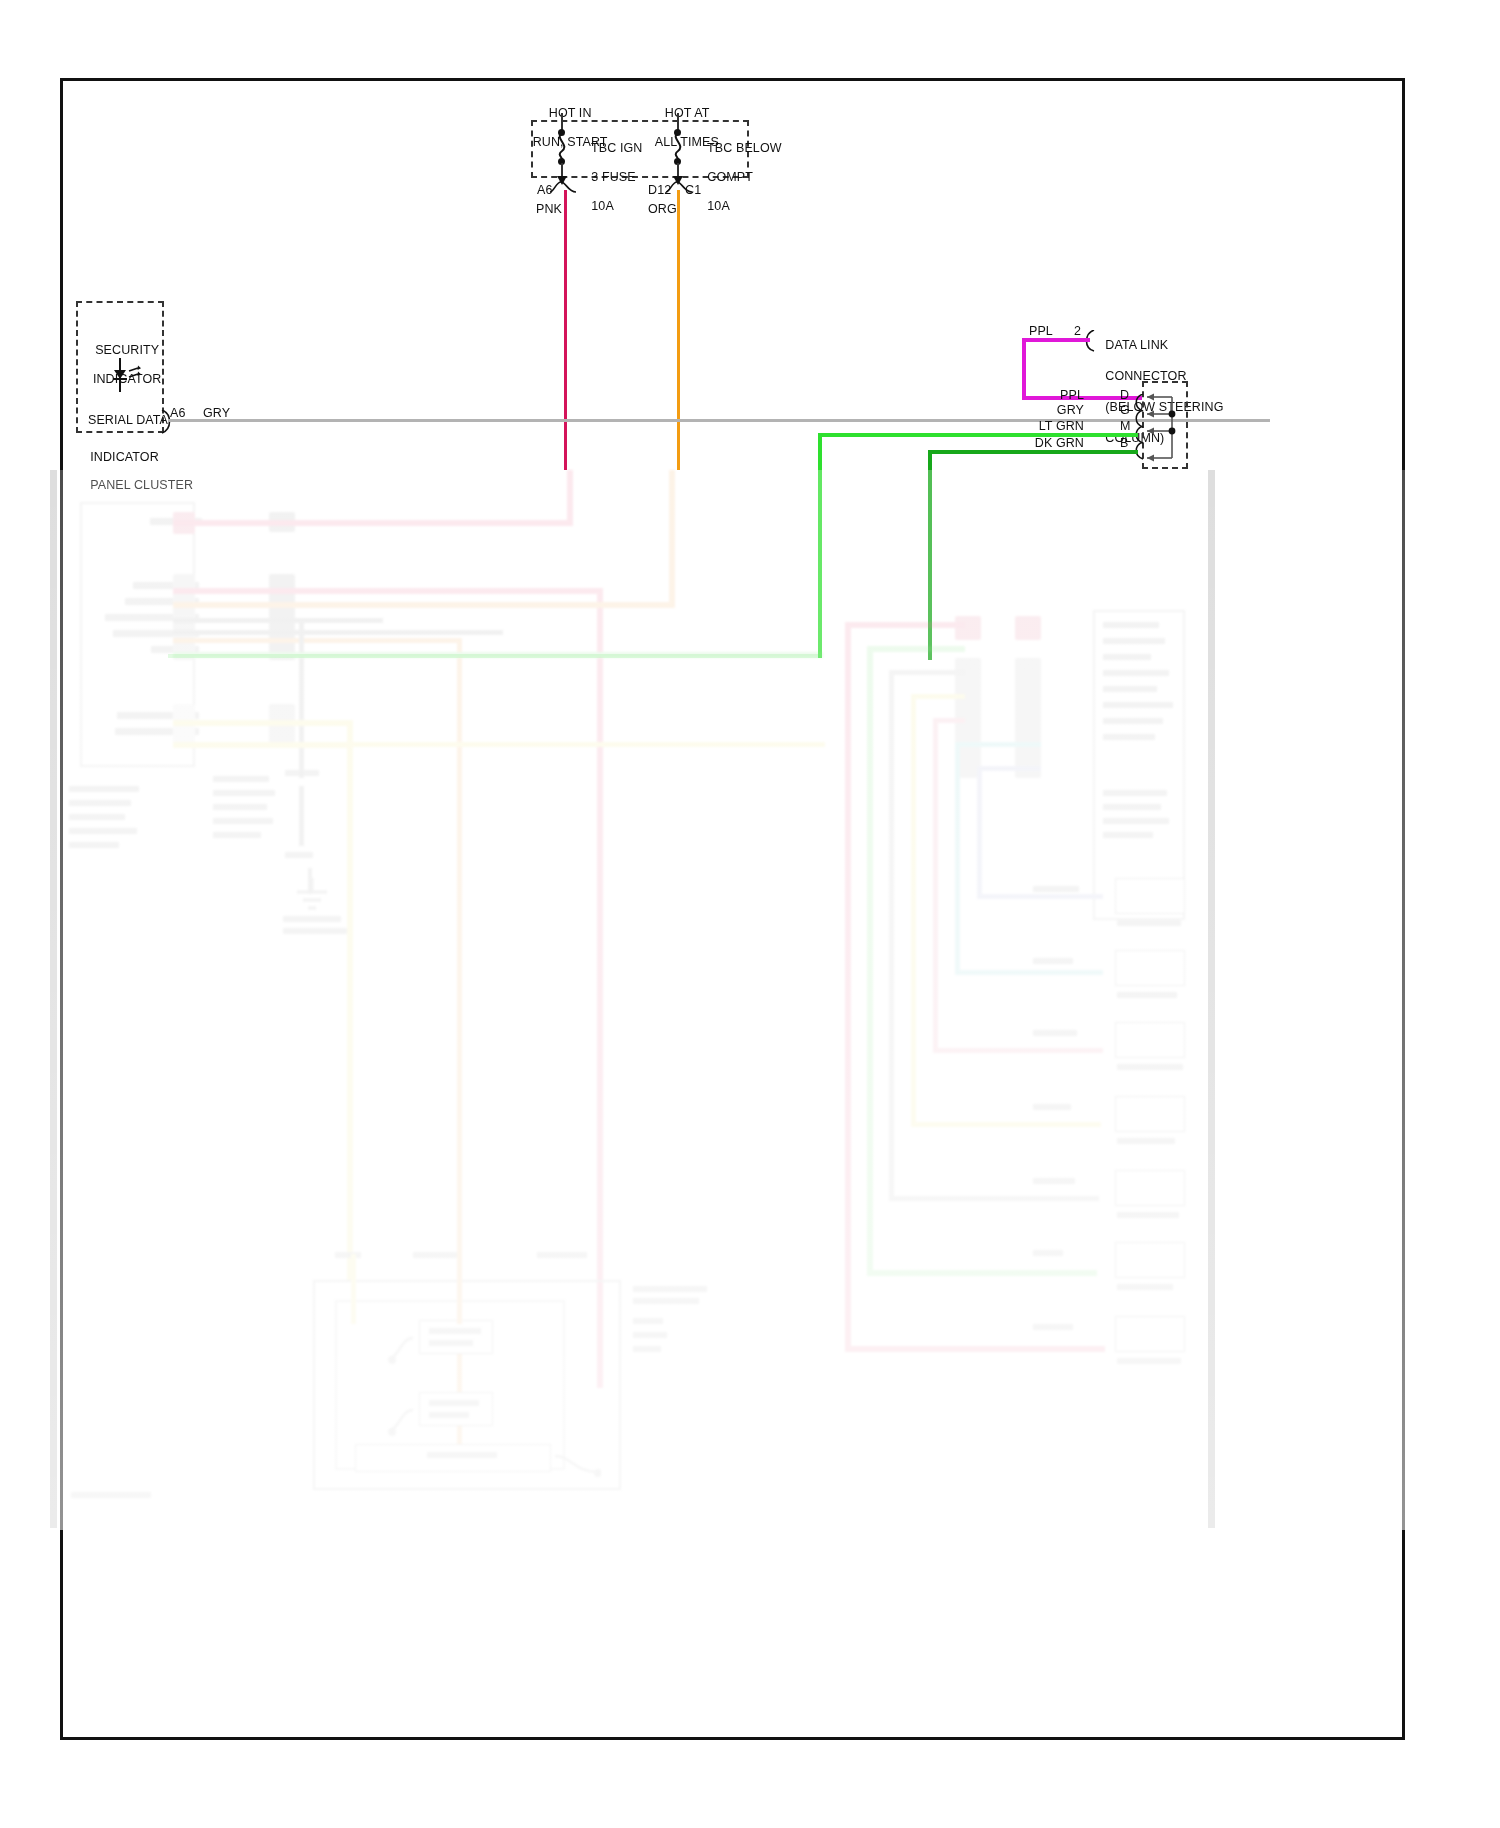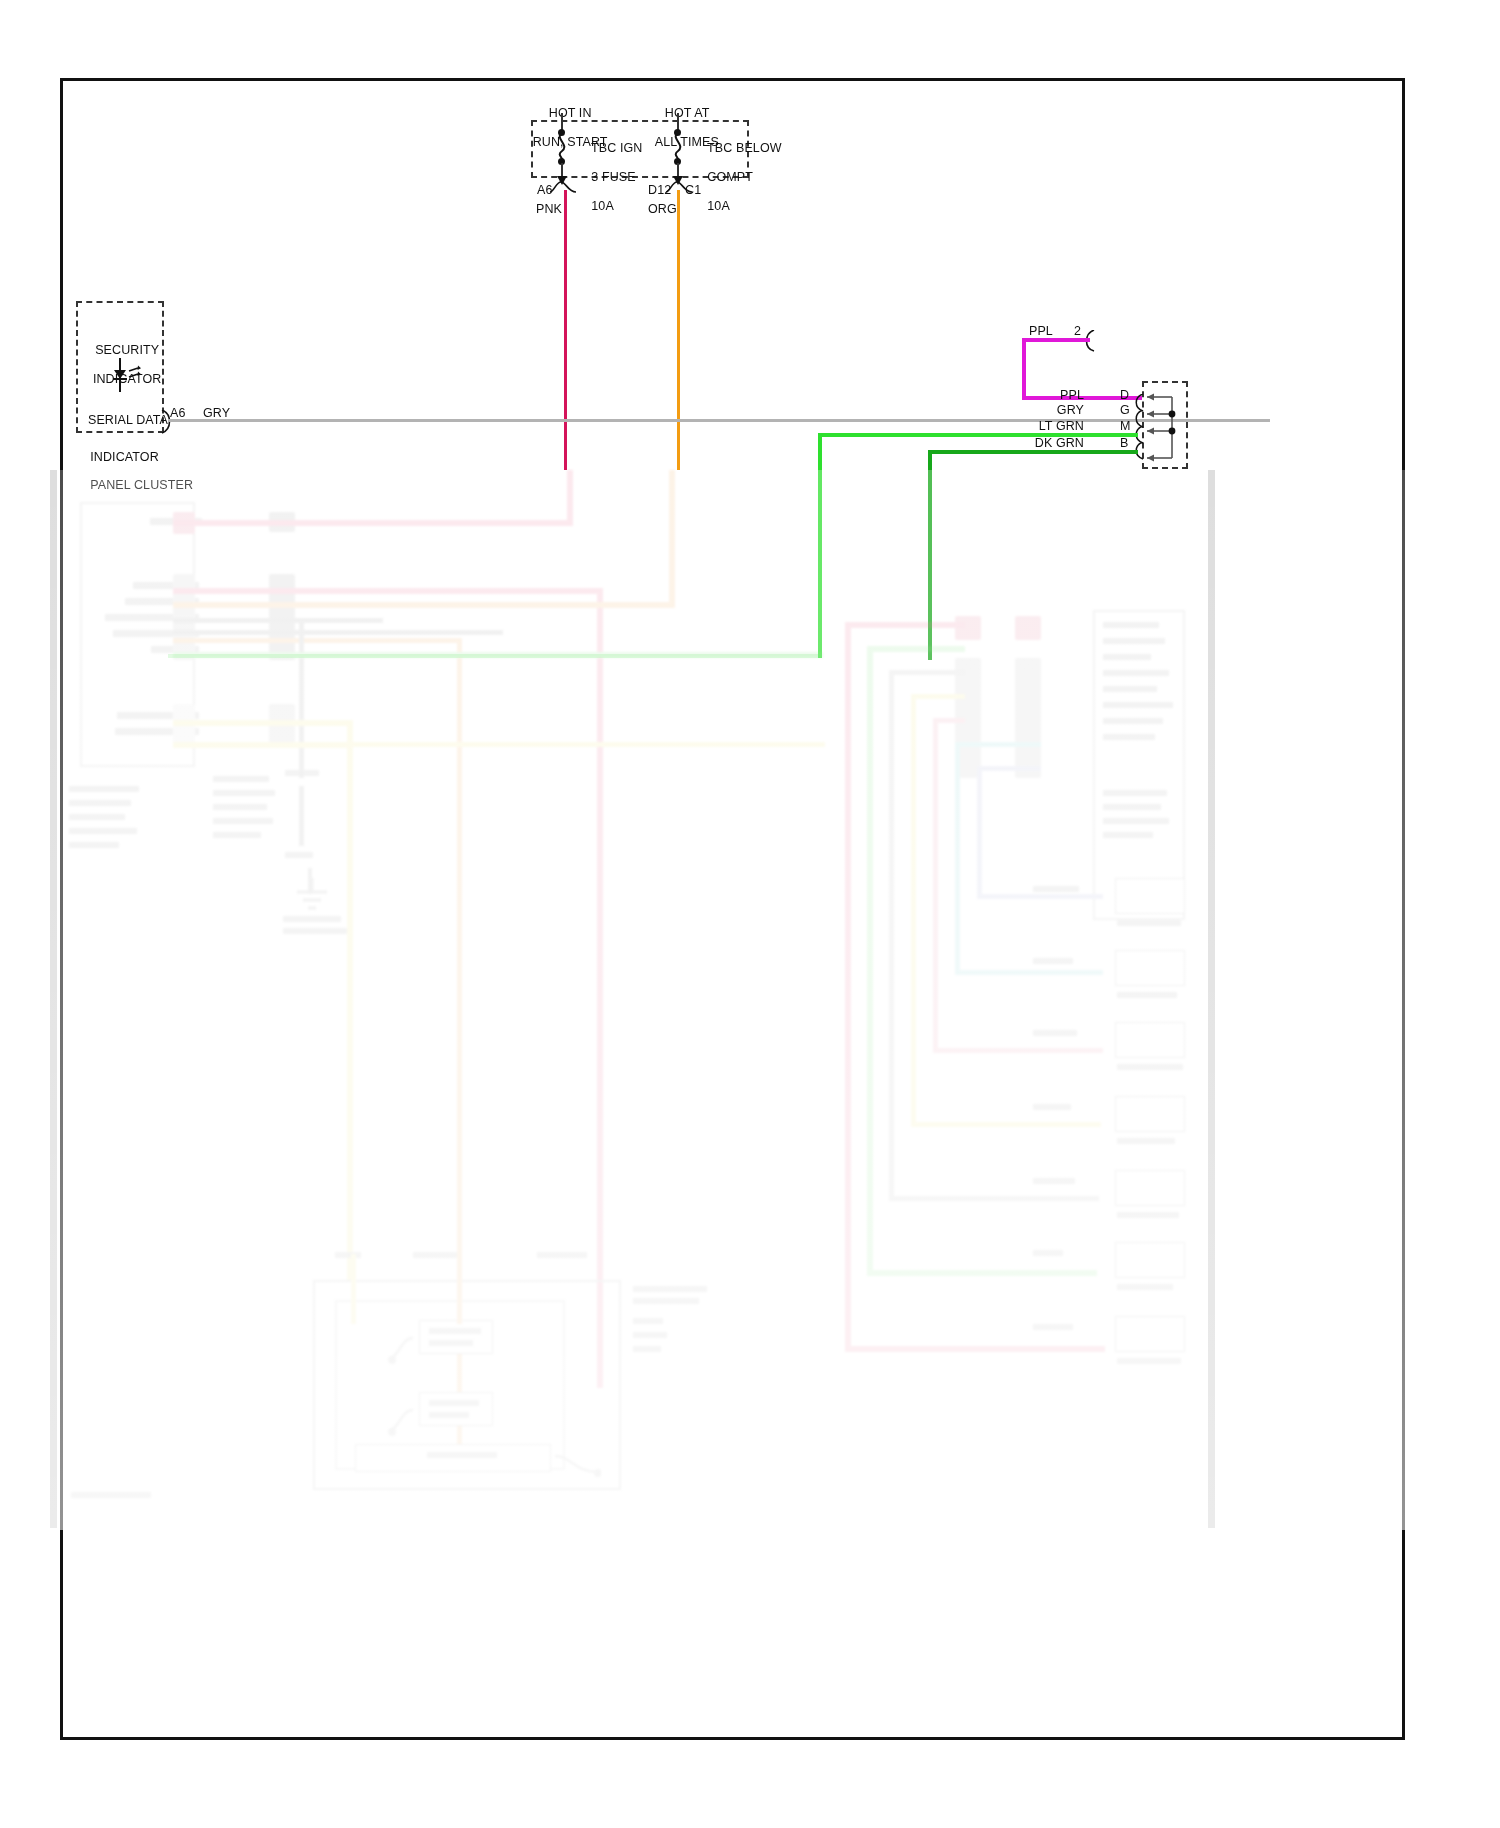--- a/index.html
+++ b/index.html
@@ -154,20 +154,26 @@
   </div>
 
   <svg style="position:absolute;left:161px;top:410px;" width="12" height="24">
     <path d="M1 0 C11 4, 11 19, 1 23" stroke="#111" stroke-width="1.6" fill="none"></path>
   </svg>
   <div class="lbl" style="left:170px;top:406px;">A6</div>
   <div class="lbl" style="left:203px;top:406px;">GRY</div>
 
   <div class="w wh gry" style="left:168px;top:419px;width:1102px;height:3px;"></div>
 
+  <div class="lbl" style="left:1091px;top:322px;line-height:15.5px;">
+    <span>DATA LINK</span><br>
+    <span>CONNECTOR</span><br>
+    <span>(BELOW STEERING</span><br>
+    <span>COLUMN)</span>
+  </div>
 
   <div class="lbl" style="left:1074px;top:324px;">2</div>
   <div class="lbl" style="left:1029px;top:324px;">PPL</div>
 
   <svg style="position:absolute;left:1084px;top:330px;" width="12" height="22">
     <path d="M10 0 C0 4, 0 18, 10 21" stroke="#111" stroke-width="1.6" fill="none"></path>
   </svg>
 
   <div class="w pplh4" style="left:1022px;top:338px;width:68px;"></div>
   <div class="w ppl4" style="left:1022px;top:338px;height:62px;"></div>

